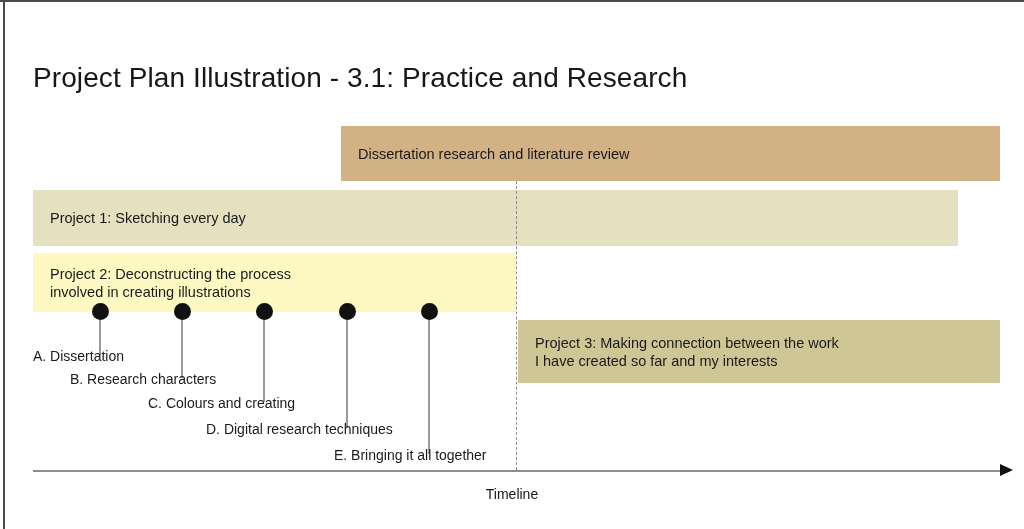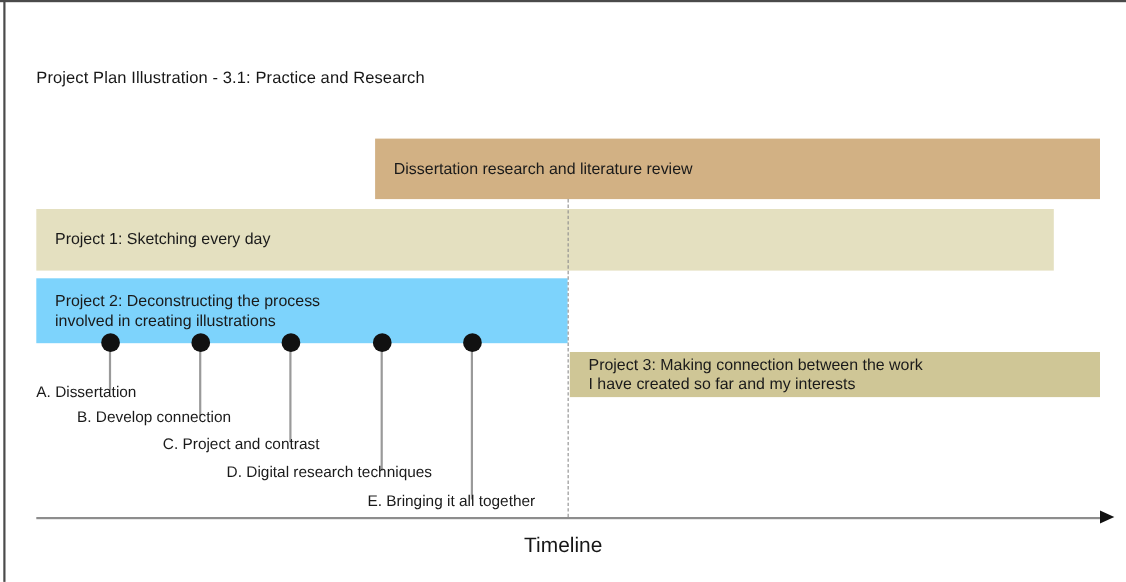--- a/index.html
+++ b/index.html
@@ -30,21 +30,21 @@
     left: 3px; top: 0;
     width: 2px; height: 529px;
     background: #4a4a4a;
   }
 
   
   .title {
     position: absolute;
     left: 33px;
     top: 62px;
-    font-size: 15px;
+    font-size: 28px;
     font-weight: 400;
     letter-spacing: 0.1px;
     color: #171717;
     white-space: nowrap;
   }
 
   
   .bar {
     position: absolute;
     box-sizing: border-box;
@@ -94,60 +94,60 @@
   }
   .axis-arrow {
     position: absolute;
     width: 0; height: 0;
     border-top: 6.5px solid transparent;
     border-bottom: 6.5px solid transparent;
     border-left: 13px solid #111111;
   }
   .axis-title {
     position: absolute;
-    font-size: 19px;
+    font-size: 14px;
     color: #171717;
     white-space: nowrap;
   }
 </style>
 </head>
 <body>
 
 <div id="canvas">
 
   <div class="frame-top"></div>
   <div class="frame-left"></div>
 
   <div class="title">Project Plan Illustration - 3.1: Practice and Research</div>
 
   <div class="bar" id="bar0" style="left: 341px; width: 659px; top: 126px; height: 55px; background: rgb(210, 177, 132);">
     <span class="bar-label">Dissertation research and literature review</span>
   </div>
   <div class="bar" id="bar1" style="left: 33px; width: 925px; top: 190px; height: 56px; background: rgb(228, 224, 192);">
     <span class="bar-label">Project 1: Sketching every day</span>
   </div>
-  <div class="bar" id="bar2" style="left: 33px; width: 483px; top: 253px; height: 59px; background: #7dd3fc;">
+  <div class="bar" id="bar2" style="left: 33px; width: 483px; top: 253px; height: 59px; background: #fef9c3;">
     <span class="bar-label">Project 2: Deconstructing the process
 involved in creating illustrations</span>
   </div>
-  <div class="bar" id="bar3" style="left: 518px; width: 482px; top: 320px; height: 41px; background: rgb(207, 198, 150);">
+  <div class="bar" id="bar3" style="left: 518px; width: 482px; top: 320px; height: 63px; background: rgb(207, 198, 150);">
     <span class="bar-label">Project 3: Making connection between the work
 I have created so far and my interests</span>
   </div>
 
   <div id="milestone-layer">
       <div class="milestone-stem" style="left: 99.25px; top: 311.5px; height: 43.5px;"></div>
       <div class="milestone-dot" style="left: 91.5px; top: 303px;"></div>
       <div class="milestone-label" style="left: 33px; top: 348px;">A.  Dissertation</div>
       <div class="milestone-stem" style="left: 181.25px; top: 311.5px; height: 66.5px;"></div>
       <div class="milestone-dot" style="left: 173.5px; top: 303px;"></div>
-      <div class="milestone-label" style="left: 70px; top: 371px;">B. Develop connection</div>
+      <div class="milestone-label" style="left: 70px; top: 371px;">B. Research characters</div>
       <div class="milestone-stem" style="left: 263.25px; top: 311.5px; height: 90.5px;"></div>
       <div class="milestone-dot" style="left: 255.5px; top: 303px;"></div>
-      <div class="milestone-label" style="left: 148px; top: 395px;">C. Project and contrast</div>
+      <div class="milestone-label" style="left: 148px; top: 395px;">C. Colours and creating</div>
       <div class="milestone-stem" style="left: 346.25px; top: 311.5px; height: 116.5px;"></div>
       <div class="milestone-dot" style="left: 338.5px; top: 303px;"></div>
       <div class="milestone-label" style="left: 206px; top: 421px;">D. Digital research techniques</div>
       <div class="milestone-stem" style="left: 428.25px; top: 311.5px; height: 142.5px;"></div>
       <div class="milestone-dot" style="left: 420.5px; top: 303px;"></div>
       <div class="milestone-label" style="left: 334px; top: 447px; text-align: center;">E. Bringing it all together</div>
     </div>
 
   <div class="divider" id="divider" style="left: 516px; top: 181px; height: 289px;"></div>
 

